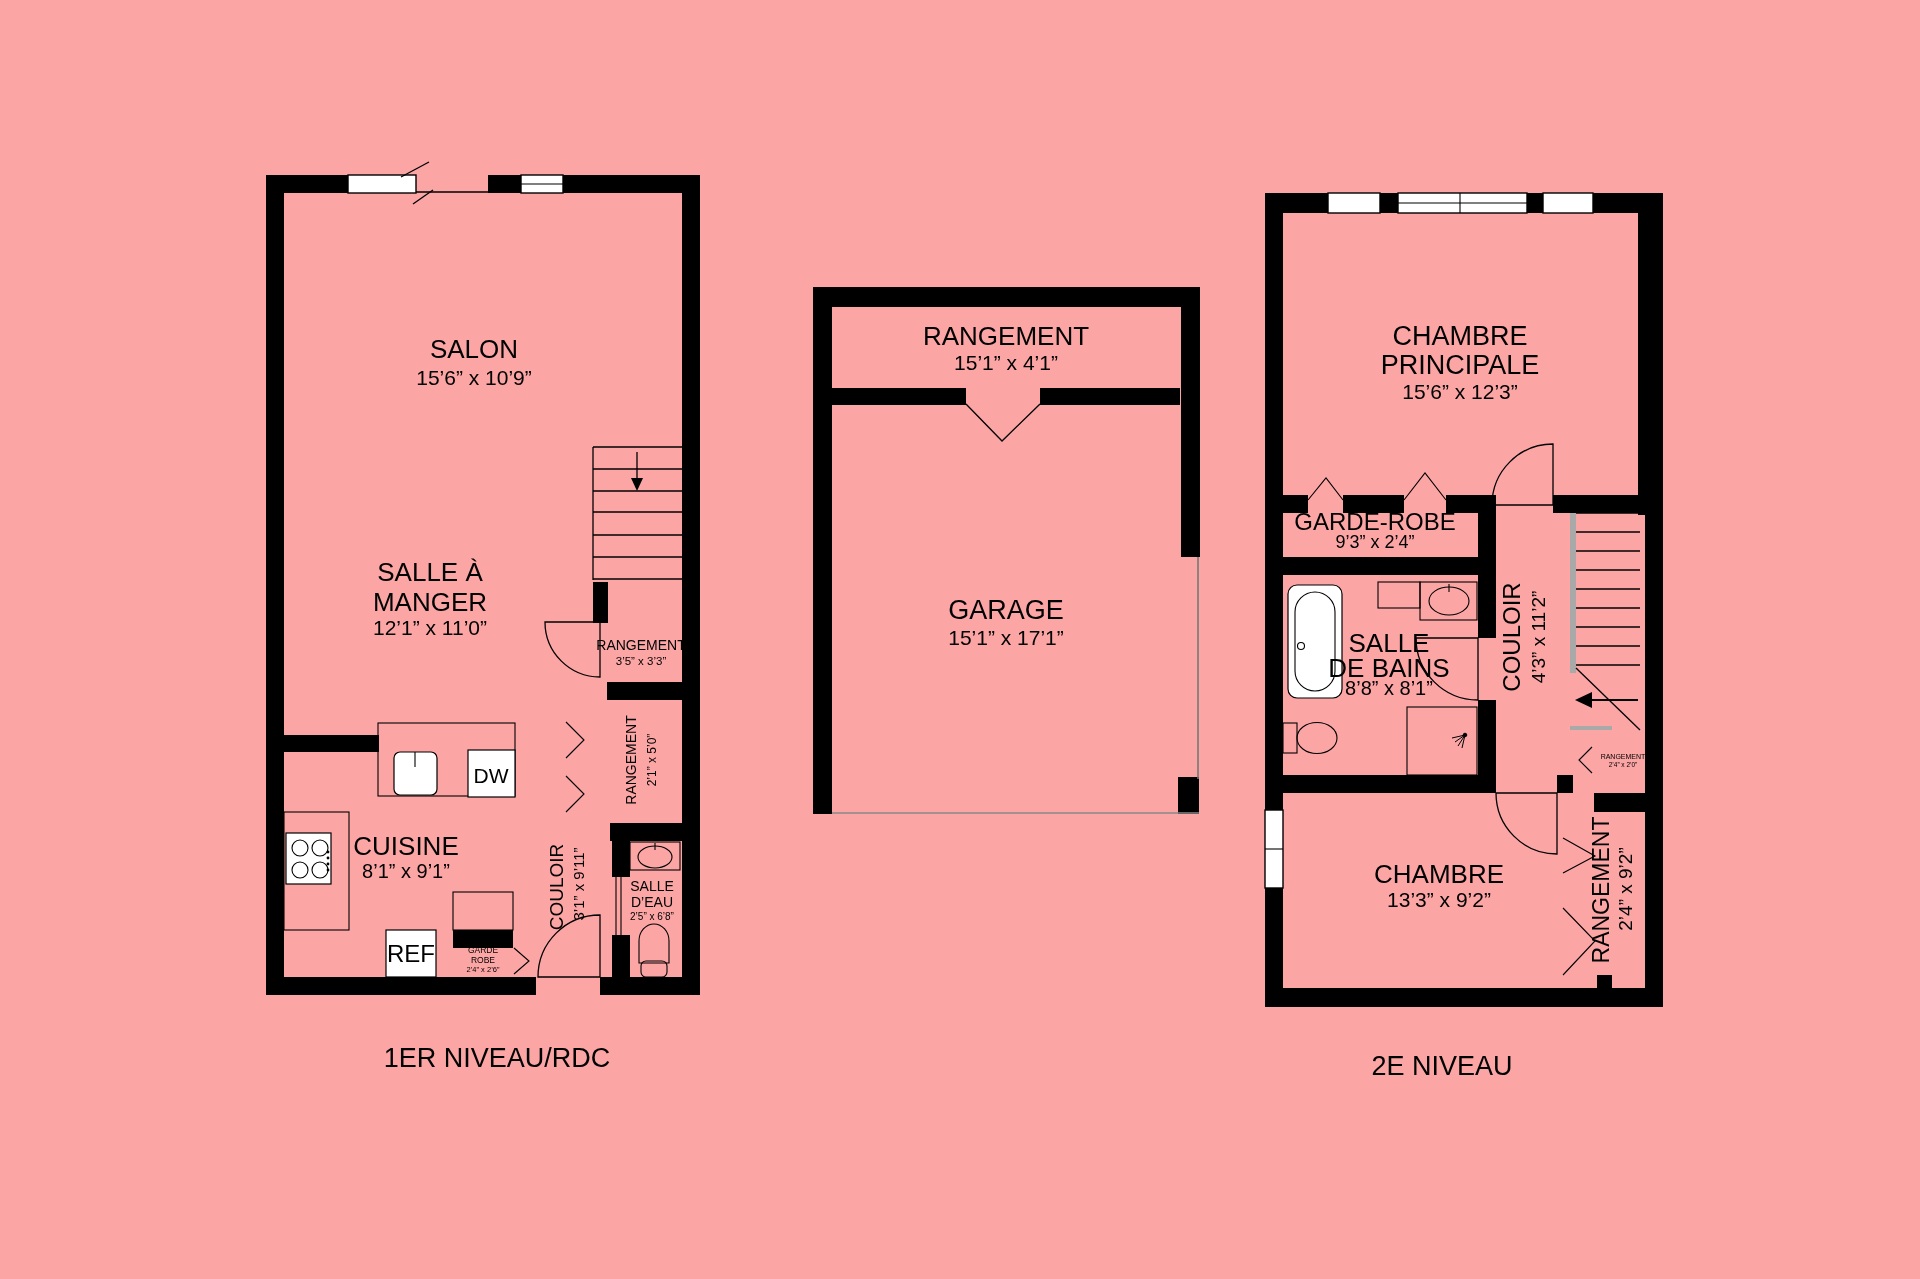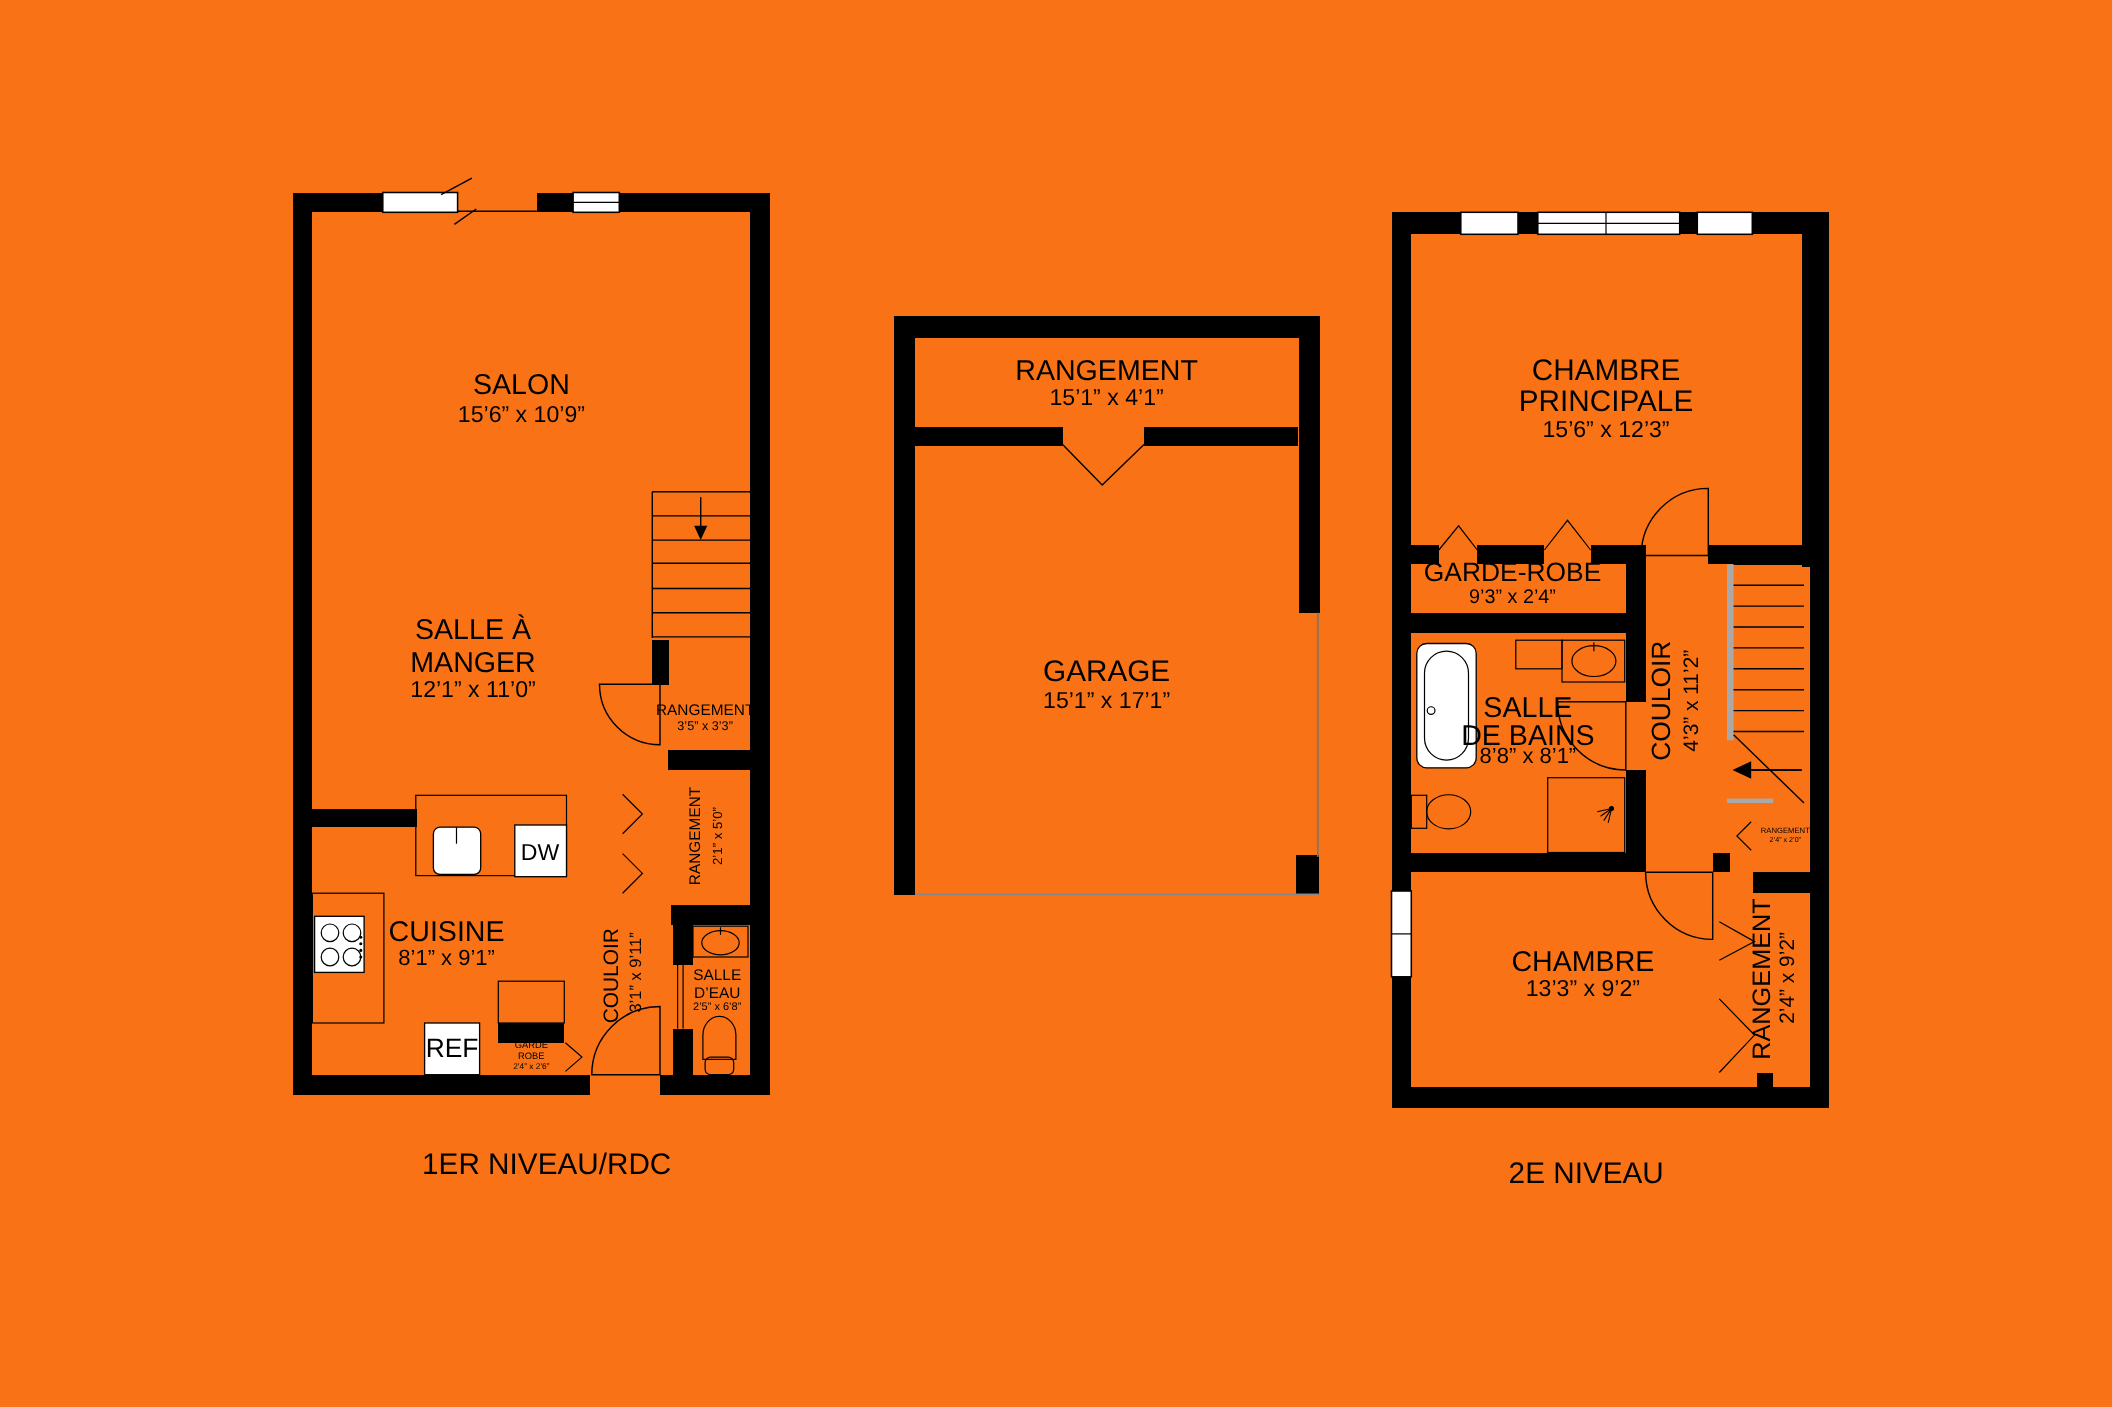--- a/index.html
+++ b/index.html
@@ -1,16 +1,16 @@
 <!DOCTYPE html>
 <html><head>
 <meta charset="utf-8">
 <style>
   html,body{margin:0;padding:0;background:#ffffff;}
-  .canvas{position:relative;width:1920px;height:1279px;background:#f97316;overflow:hidden;}
+  .canvas{position:relative;width:1920px;height:1279px;background:#fca5a5;overflow:hidden;}
   svg text{font-family:"Liberation Sans", sans-serif; fill:#000;}
   .wall{fill:#000;shape-rendering:crispEdges;}
   .thin{stroke:#000;stroke-width:1.3;fill:none;}
   .thin2{stroke:#000;stroke-width:1.1;fill:none;}
   .fixture{stroke:#000;stroke-width:1.2;fill:#fff;}
   .grayline{fill:#a9a9a9;}
   .winrect{fill:#fff;stroke:#000;stroke-width:1.4;}
 </style>
 </head>
 <body>

